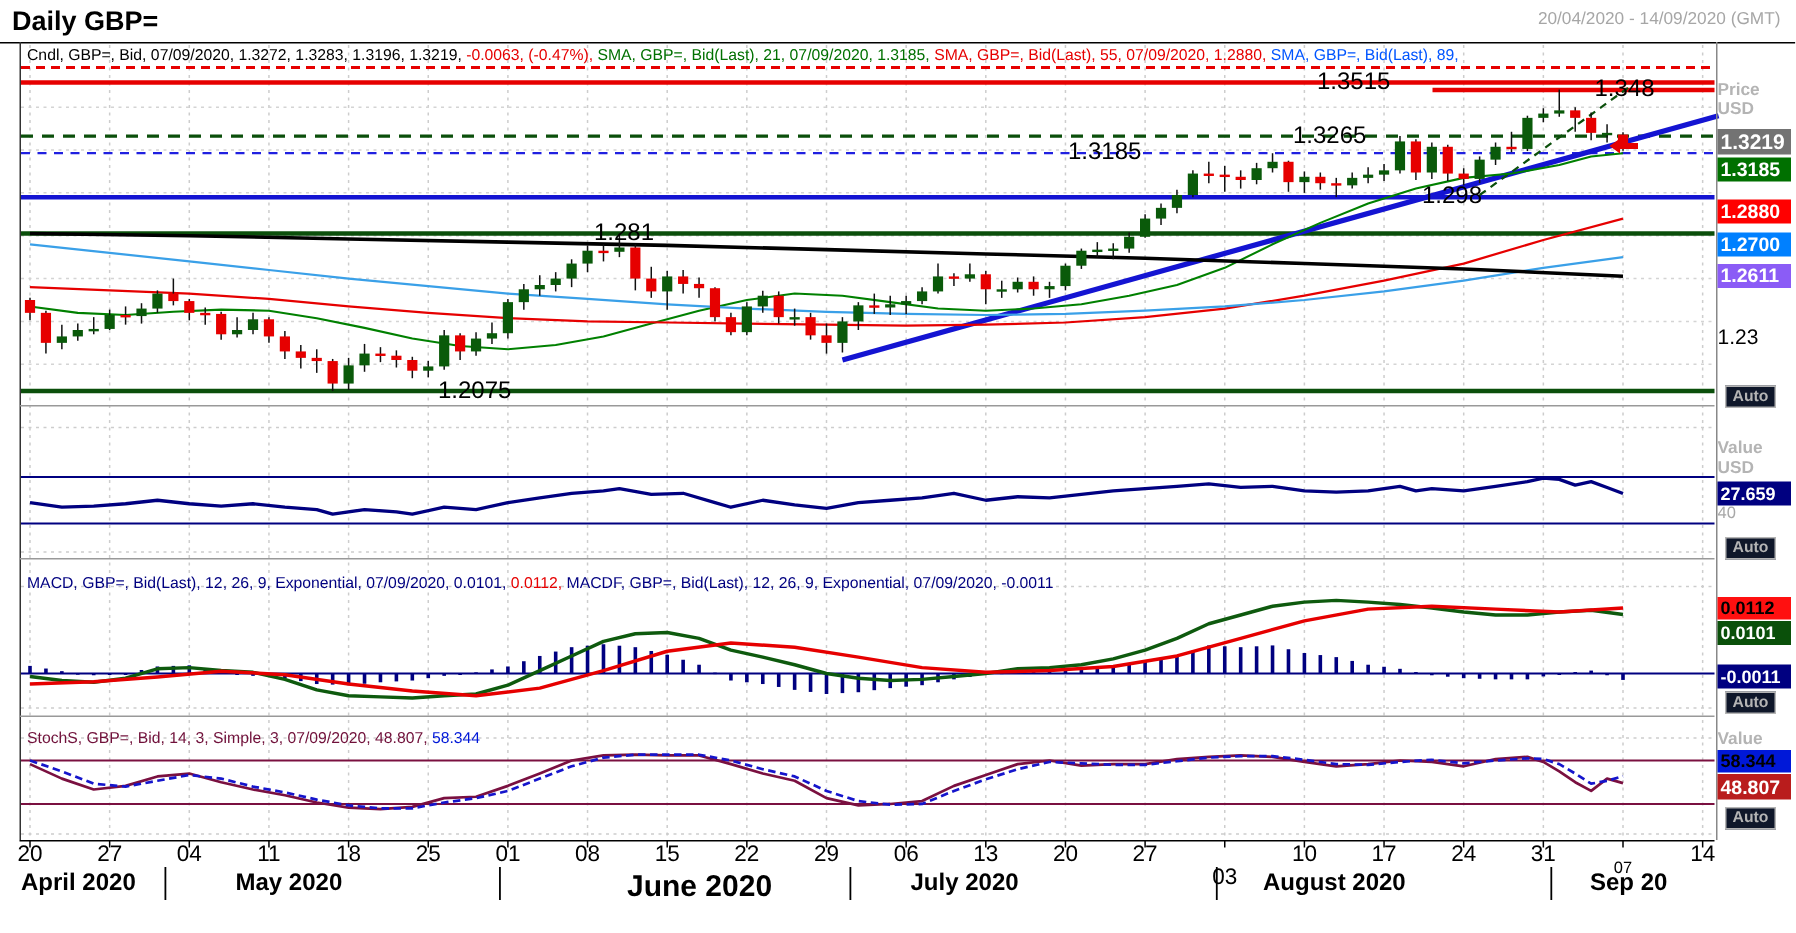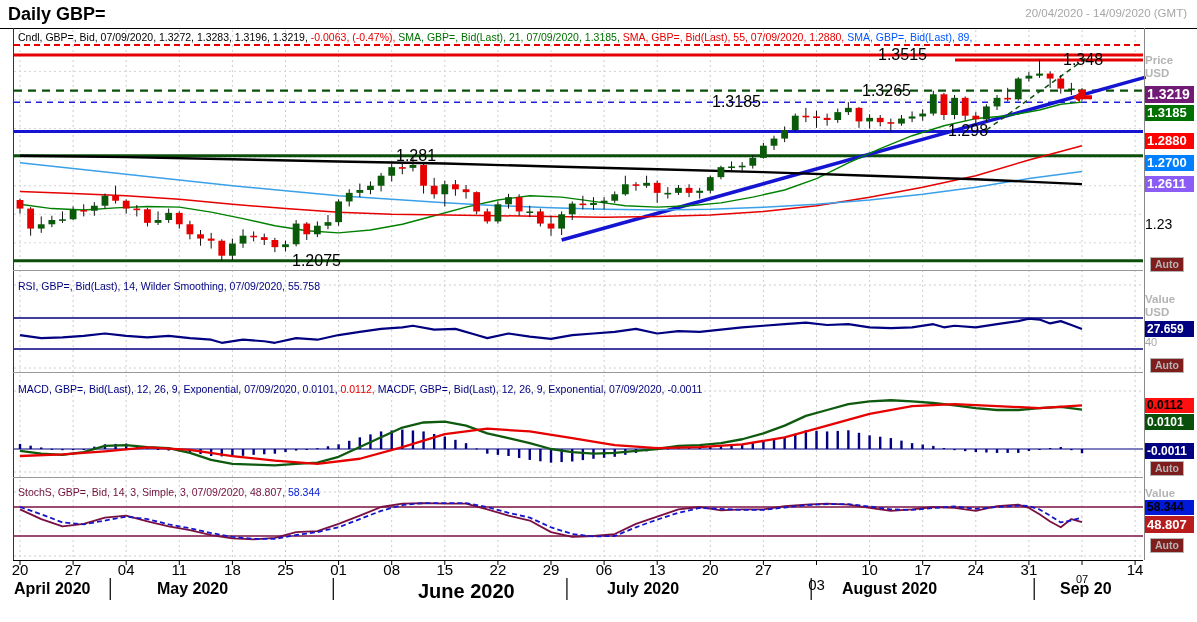--- a/index.html
+++ b/index.html
@@ -7,21 +7,21 @@
   #title{position:absolute;left:8px;top:4px;font-size:18px;font-weight:bold;color:#000;}
   #daterange{position:absolute;right:10px;top:7px;font-size:11.5px;color:#a6a6a6;}
   #headrule{position:absolute;left:0;top:28px;width:1197px;height:0;border-top:1.5px solid #000;}
   .legend{position:absolute;font-size:10.5px;white-space:nowrap;letter-spacing:0;}
   .legend span{vertical-align:top;}
   #frame{position:absolute;left:13px;top:28px;width:1130px;height:532px;border-left:1.5px solid #333;border-right:1px solid #888;}
   .sep{position:absolute;left:13px;width:1130px;height:0;border-top:1px solid #999;}
   .rl{position:absolute;left:1145px;width:47px;overflow:hidden;white-space:nowrap;}
   .box{font-weight:bold;font-size:13px;height:16px;line-height:16px;padding-left:2px;color:#fff;}
   .graytitle{color:#b4b4b4;font-weight:bold;font-size:11.5px;line-height:13px;}
-  .autobtn{position:absolute;left:1150px;width:32px;height:13px;border:1px solid #b4b4b4;color:#b4b4b4;font-size:10.5px;font-weight:bold;text-align:center;line-height:13px;background:#7f1d1d;}
+  .autobtn{position:absolute;left:1150px;width:32px;height:13px;border:1px solid #b4b4b4;color:#b4b4b4;font-size:10.5px;font-weight:bold;text-align:center;line-height:13px;background:#0f172a;}
   svg{position:absolute;left:0;top:0;}
 </style>
 </head>
 <body>
 
 <div id="app">
   <div id="title">Daily GBP=</div>
   <div id="daterange">20/04/2020 - 14/09/2020 (GMT)</div>
   <div id="headrule"></div>
 
@@ -418,27 +418,26 @@
       <line x1="1034.21" y1="578" x2="1034.21" y2="600" stroke="#000" stroke-width="1.2"></line>
     </svg>
 
   <div id="frame"></div>
   <div class="sep" style="top:270px"></div>
   <div class="sep" style="top:372px"></div>
   <div class="sep" style="top:477px"></div>
   <div class="sep" style="top:560px;border-top-color:#000"></div>
 
   <div class="legend" style="left:18px;top:31px" id="leg-price1"><span style="color: rgb(0, 0, 0);">Cndl, GBP=, Bid, 07/09/2020, 1.3272, 1.3283, 1.3196, 1.3219, </span><span style="color: rgb(230, 0, 0);">-0.0063, (-0.47%), </span><span style="color: rgb(0, 112, 0);">SMA, GBP=, Bid(Last),  21, 07/09/2020, 1.3185, </span><span style="color: rgb(230, 0, 0);">SMA, GBP=, Bid(Last),  55, 07/09/2020, 1.2880, </span><span style="color: rgb(0, 85, 255);">SMA, GBP=, Bid(Last),  89,</span></div>
-  <div class="legend" style="left:18px;top:280px" id="leg-rsi"><span style="color: rgb(0, 0, 128);">RSI, GBP=, Bid(Last),  14, Wilder Smoothing, 07/09/2020, 55.758</span></div>
   <div class="legend" style="left:18px;top:383px" id="leg-macd"><span style="color: rgb(0, 0, 128);">MACD, GBP=, Bid(Last),  12, 26, 9, Exponential, 07/09/2020, 0.0101, </span><span style="color: rgb(230, 0, 0);">0.0112, </span><span style="color: rgb(0, 0, 128);">MACDF, GBP=, Bid(Last),  12, 26, 9, Exponential, 07/09/2020, -0.0011</span></div>
   <div class="legend" style="left:18px;top:486px" id="leg-stoch"><span style="color: rgb(112, 16, 58);">StochS, GBP=, Bid,  14, 3, Simple, 3, 07/09/2020, 48.807, </span><span style="color: rgb(0, 24, 216);">58.344</span></div>
 
   <div class="rl graytitle" style="top:54px">Price</div>
   <div class="rl graytitle" style="top:67px">USD</div>
-  <div class="rl box" style="top:86px;background:#701a75;font-size:14px;height:17px;line-height:17px">1.3219</div>
+  <div class="rl box" style="top:86px;background:#737373;font-size:14px;height:17px;line-height:17px">1.3219</div>
   <div class="rl box" style="top:105px;background:#007000">1.3185</div>
   <div class="rl box" style="top:133px;background:#ff0000">1.2880</div>
   <div class="rl box" style="top:155px;background:#0080ff">1.2700</div>
   <div class="rl box" style="top:176px;background:#8b5cf6">1.2611</div>
   <div class="rl" style="top:216px;font-size:14px;color:#000">1.23</div>
   <div class="autobtn" style="top:257px">Auto</div>
 
   <div class="rl graytitle" style="top:293px">Value</div>
   <div class="rl graytitle" style="top:306px">USD</div>
   <div class="rl box" style="top:321px;background:#000080;font-size:12px">27.659</div>

